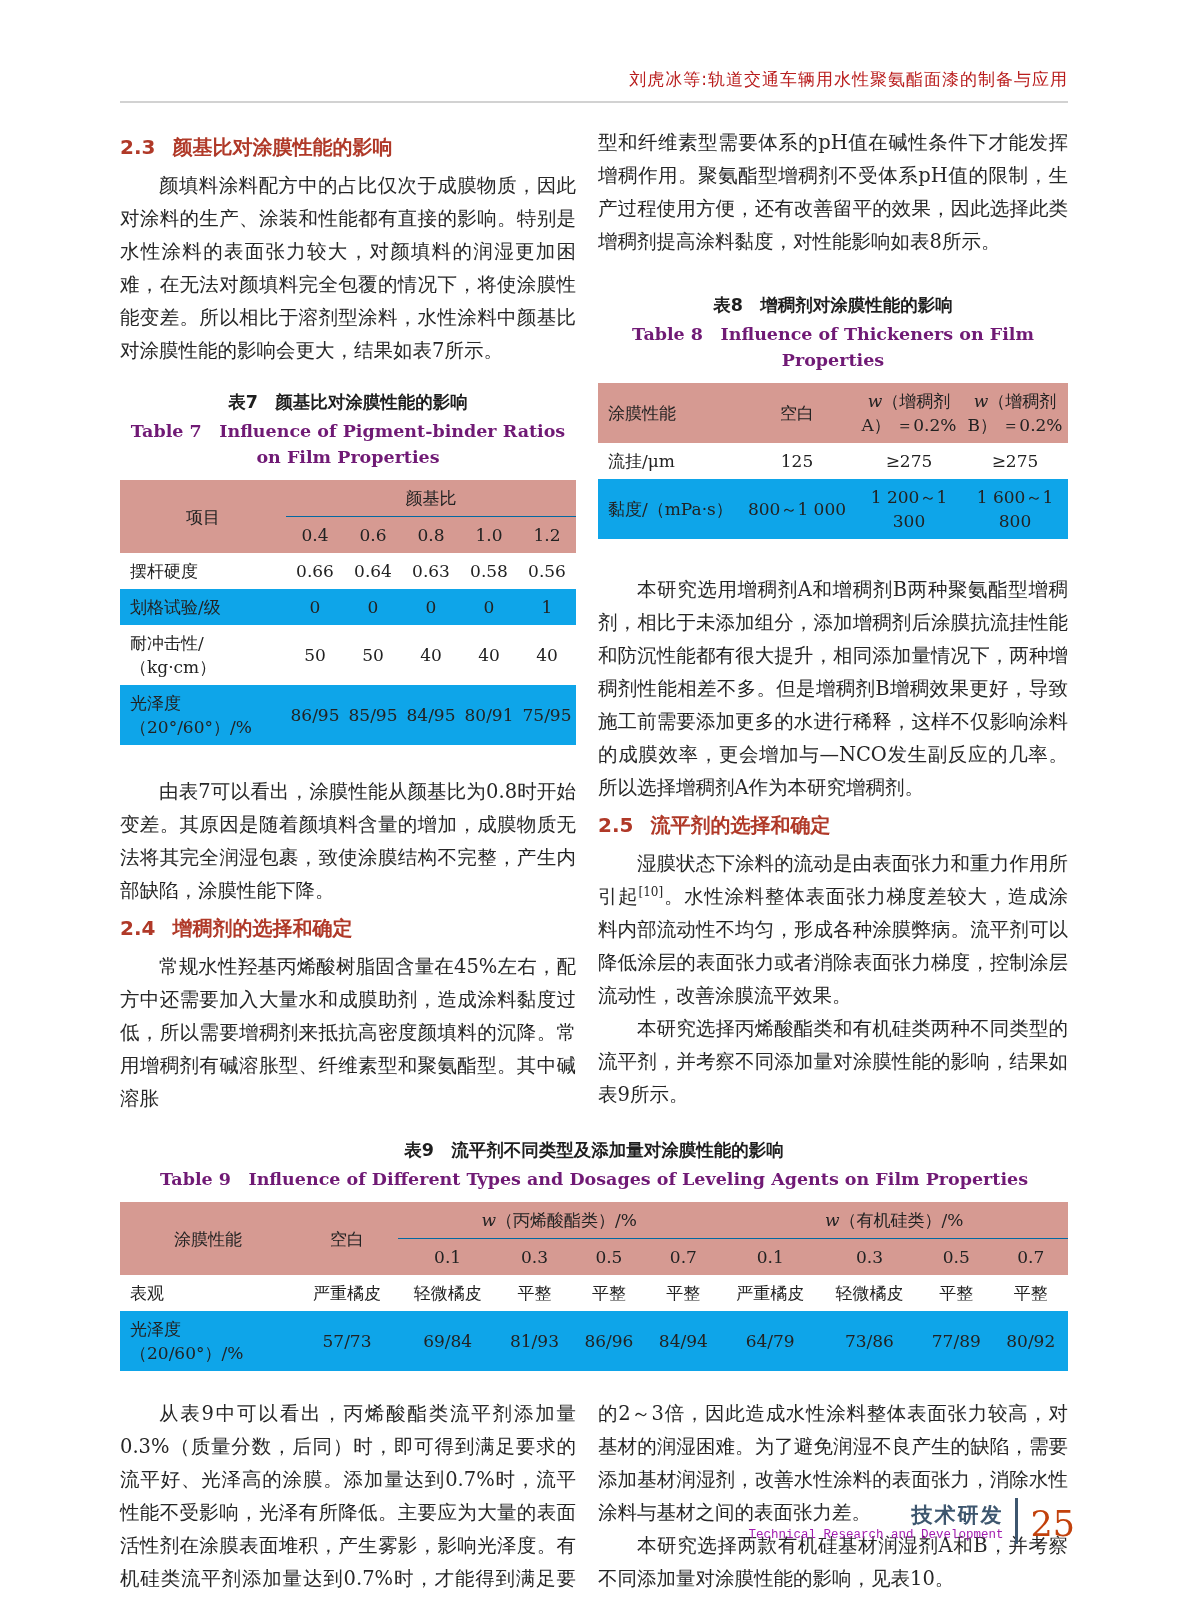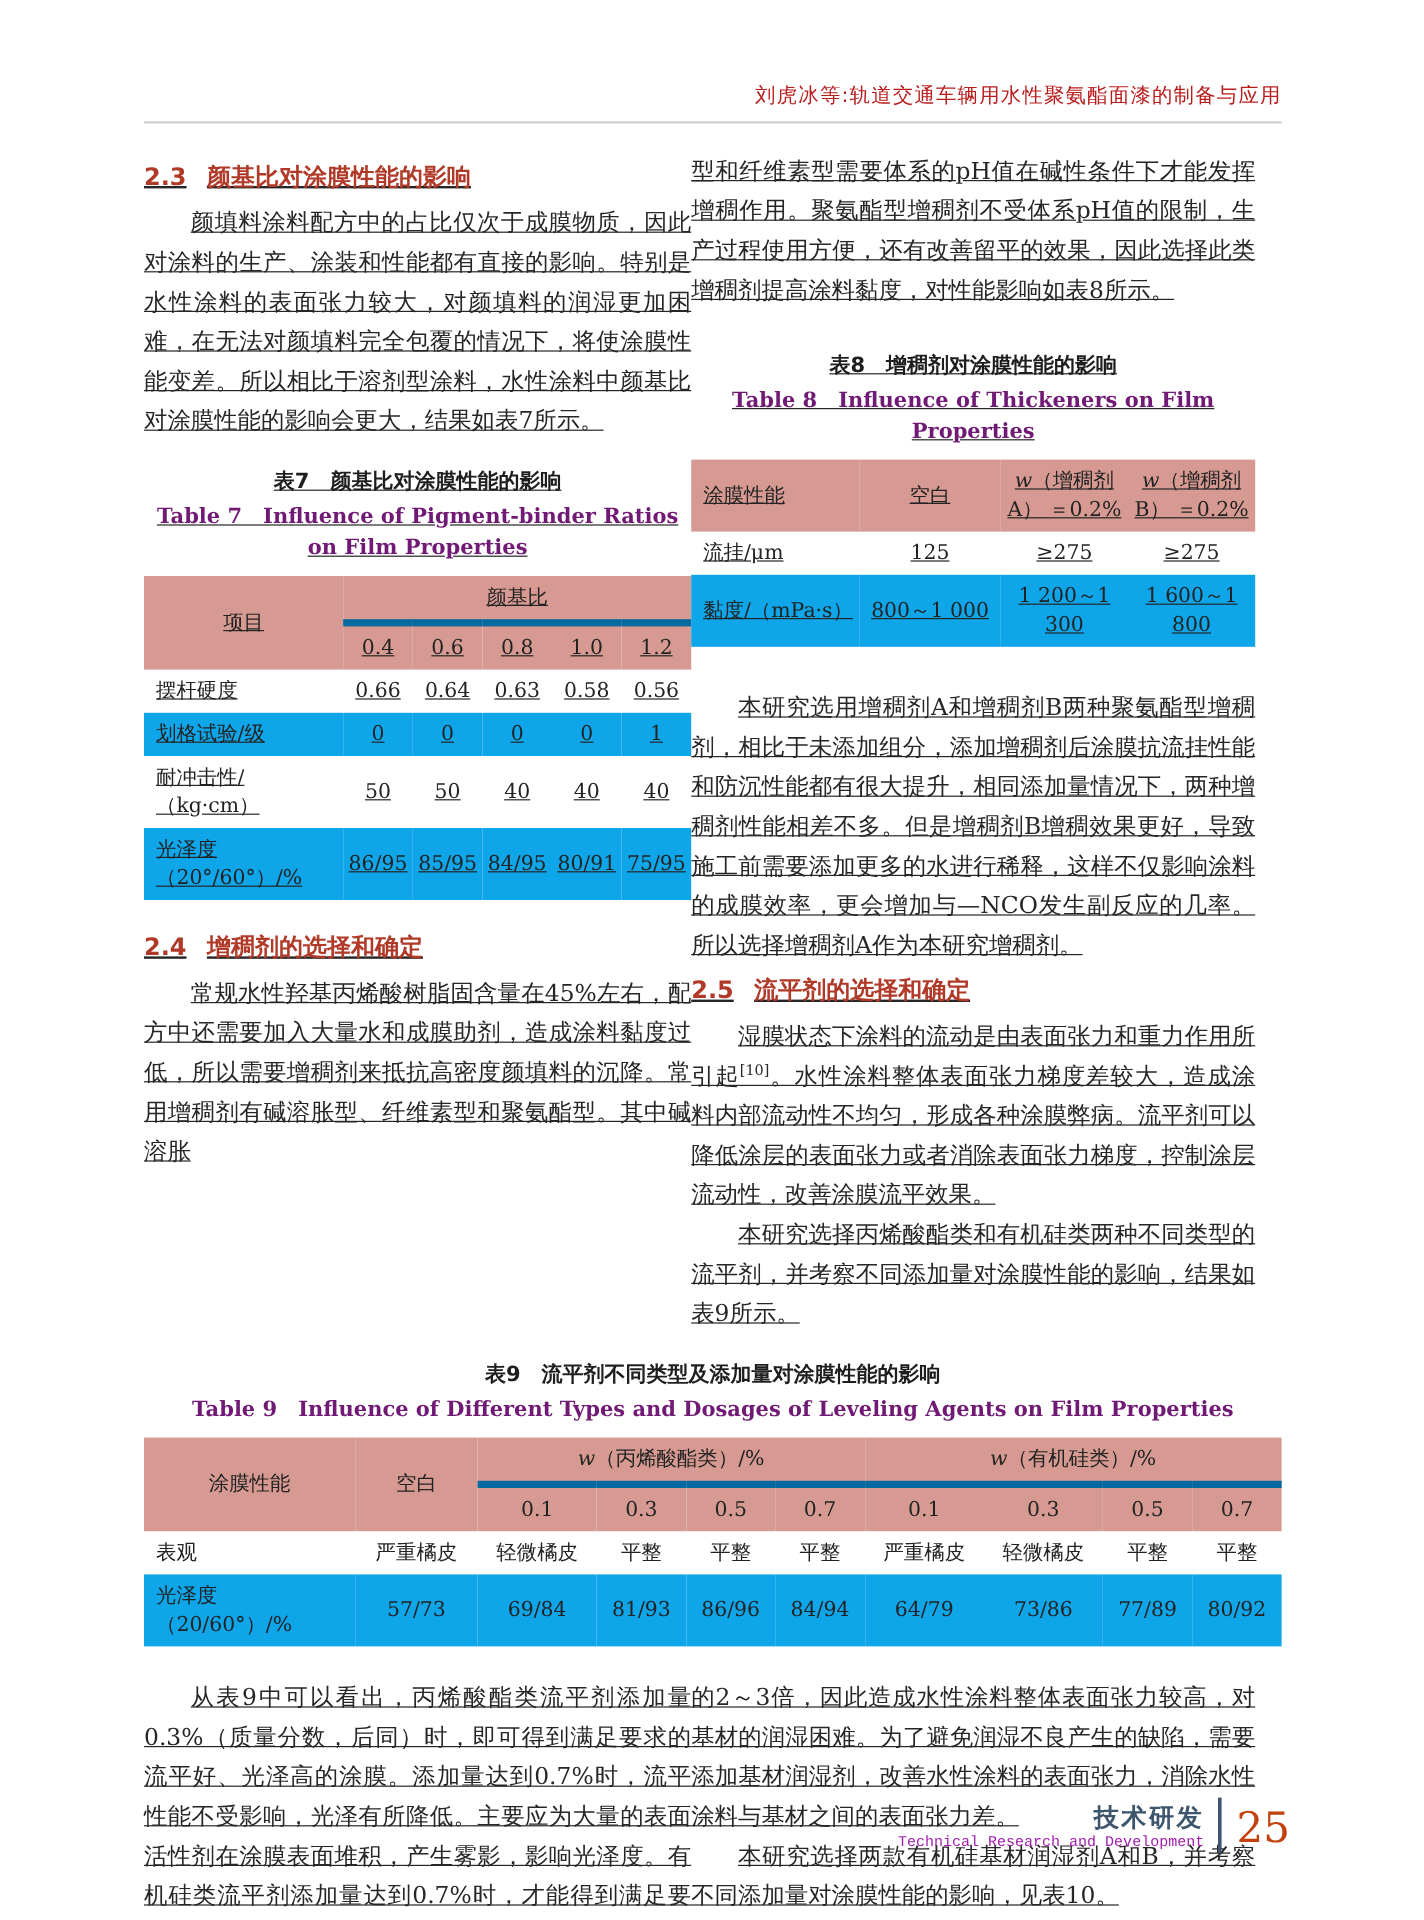--- a/index.html
+++ b/index.html
@@ -12,21 +12,21 @@
     position:absolute;top:68px;left:120px;width:948px;
     text-align:right;font-family:"DejaVu Sans", sans-serif;
     font-size:17px;color:#b91c1c;letter-spacing:1px;
   }
   .head-rule{
     position:absolute;top:101px;left:120px;width:948px;height:0;
     border-top:2px solid #d2d2d2;
   }
   
   .content{position:absolute;left:120px;top:126px;width:948px;}
-  .two-col{display:flex;text-decoration:underline;}
+  .two-col{display:flex;gap:22px;}
   .colL{width:456px;flex:0 0 456px;}
   .colR{width:470px;flex:0 0 470px;}
   .p{
     font-size:19.5px;line-height:33px;text-align:justify;
     text-indent:2em;margin:0;
   }
   .p.cont{text-indent:0;}
   sup{font-size:12px;line-height:0;}
   .sec{
     display:flex;align-items:baseline;gap:17px;
@@ -47,21 +47,21 @@
     width:100%;border-collapse:collapse;font-size:17px;color:#222;
     margin-bottom:26px;
   }
   table.tbl th, table.tbl td{
     padding:6px 4px;text-align:center;vertical-align:middle;
     font-weight:normal;border:none;line-height:24px;
   }
   table.tbl .hd{background:#d69a92;}
   table.tbl .alt{background:#0ea5e9;}
   table.tbl .lbl{text-align:left;padding-left:10px;}
-  table.tbl .grp{border-bottom:6px solid #0369a1;}
+  table.tbl .grp{border-bottom:1px solid #0369a1;}
   table.tbl i{font-family:"DejaVu Serif", serif;}
   .t9wrap{margin-top:6px;}
   .row2{margin-top:20px;}
   
   .footer{
     position:absolute;right:112px;bottom:56px;
     display:flex;align-items:flex-end;
   }
   .f-block{text-align:right;}
   .f-zh{
@@ -137,20 +137,21 @@
           <td class="lbl">光泽度（20°/60°）/%</td>
           <td>86/95</td>
           <td>85/95</td>
           <td>84/95</td>
           <td>80/91</td>
           <td>75/95</td>
         </tr>
       </tbody>
         </table>
 
+      <p class="p" style="margin-top:30px;">由表7可以看出，涂膜性能从颜基比为0.8时开始变差。其原因是随着颜填料含量的增加，成膜物质无法将其完全润湿包裹，致使涂膜结构不完整，产生内部缺陷，涂膜性能下降。</p>
 
       <div class="sec">
         <span>2.4</span>
         <span>增稠剂的选择和确定</span>
       </div>
       <p class="p">常规水性羟基丙烯酸树脂固含量在45%左右，配方中还需要加入大量水和成膜助剂，造成涂料黏度过低，所以需要增稠剂来抵抗高密度颜填料的沉降。常用增稠剂有碱溶胀型、纤维素型和聚氨酯型。其中碱溶胀</p>
     </div>
 
     <div class="colR">
       <p class="p cont">型和纤维素型需要体系的pH值在碱性条件下才能发挥增稠作用。聚氨酯型增稠剂不受体系pH值的限制，生产过程使用方便，还有改善留平的效果，因此选择此类增稠剂提高涂料黏度，对性能影响如表8所示。</p>

